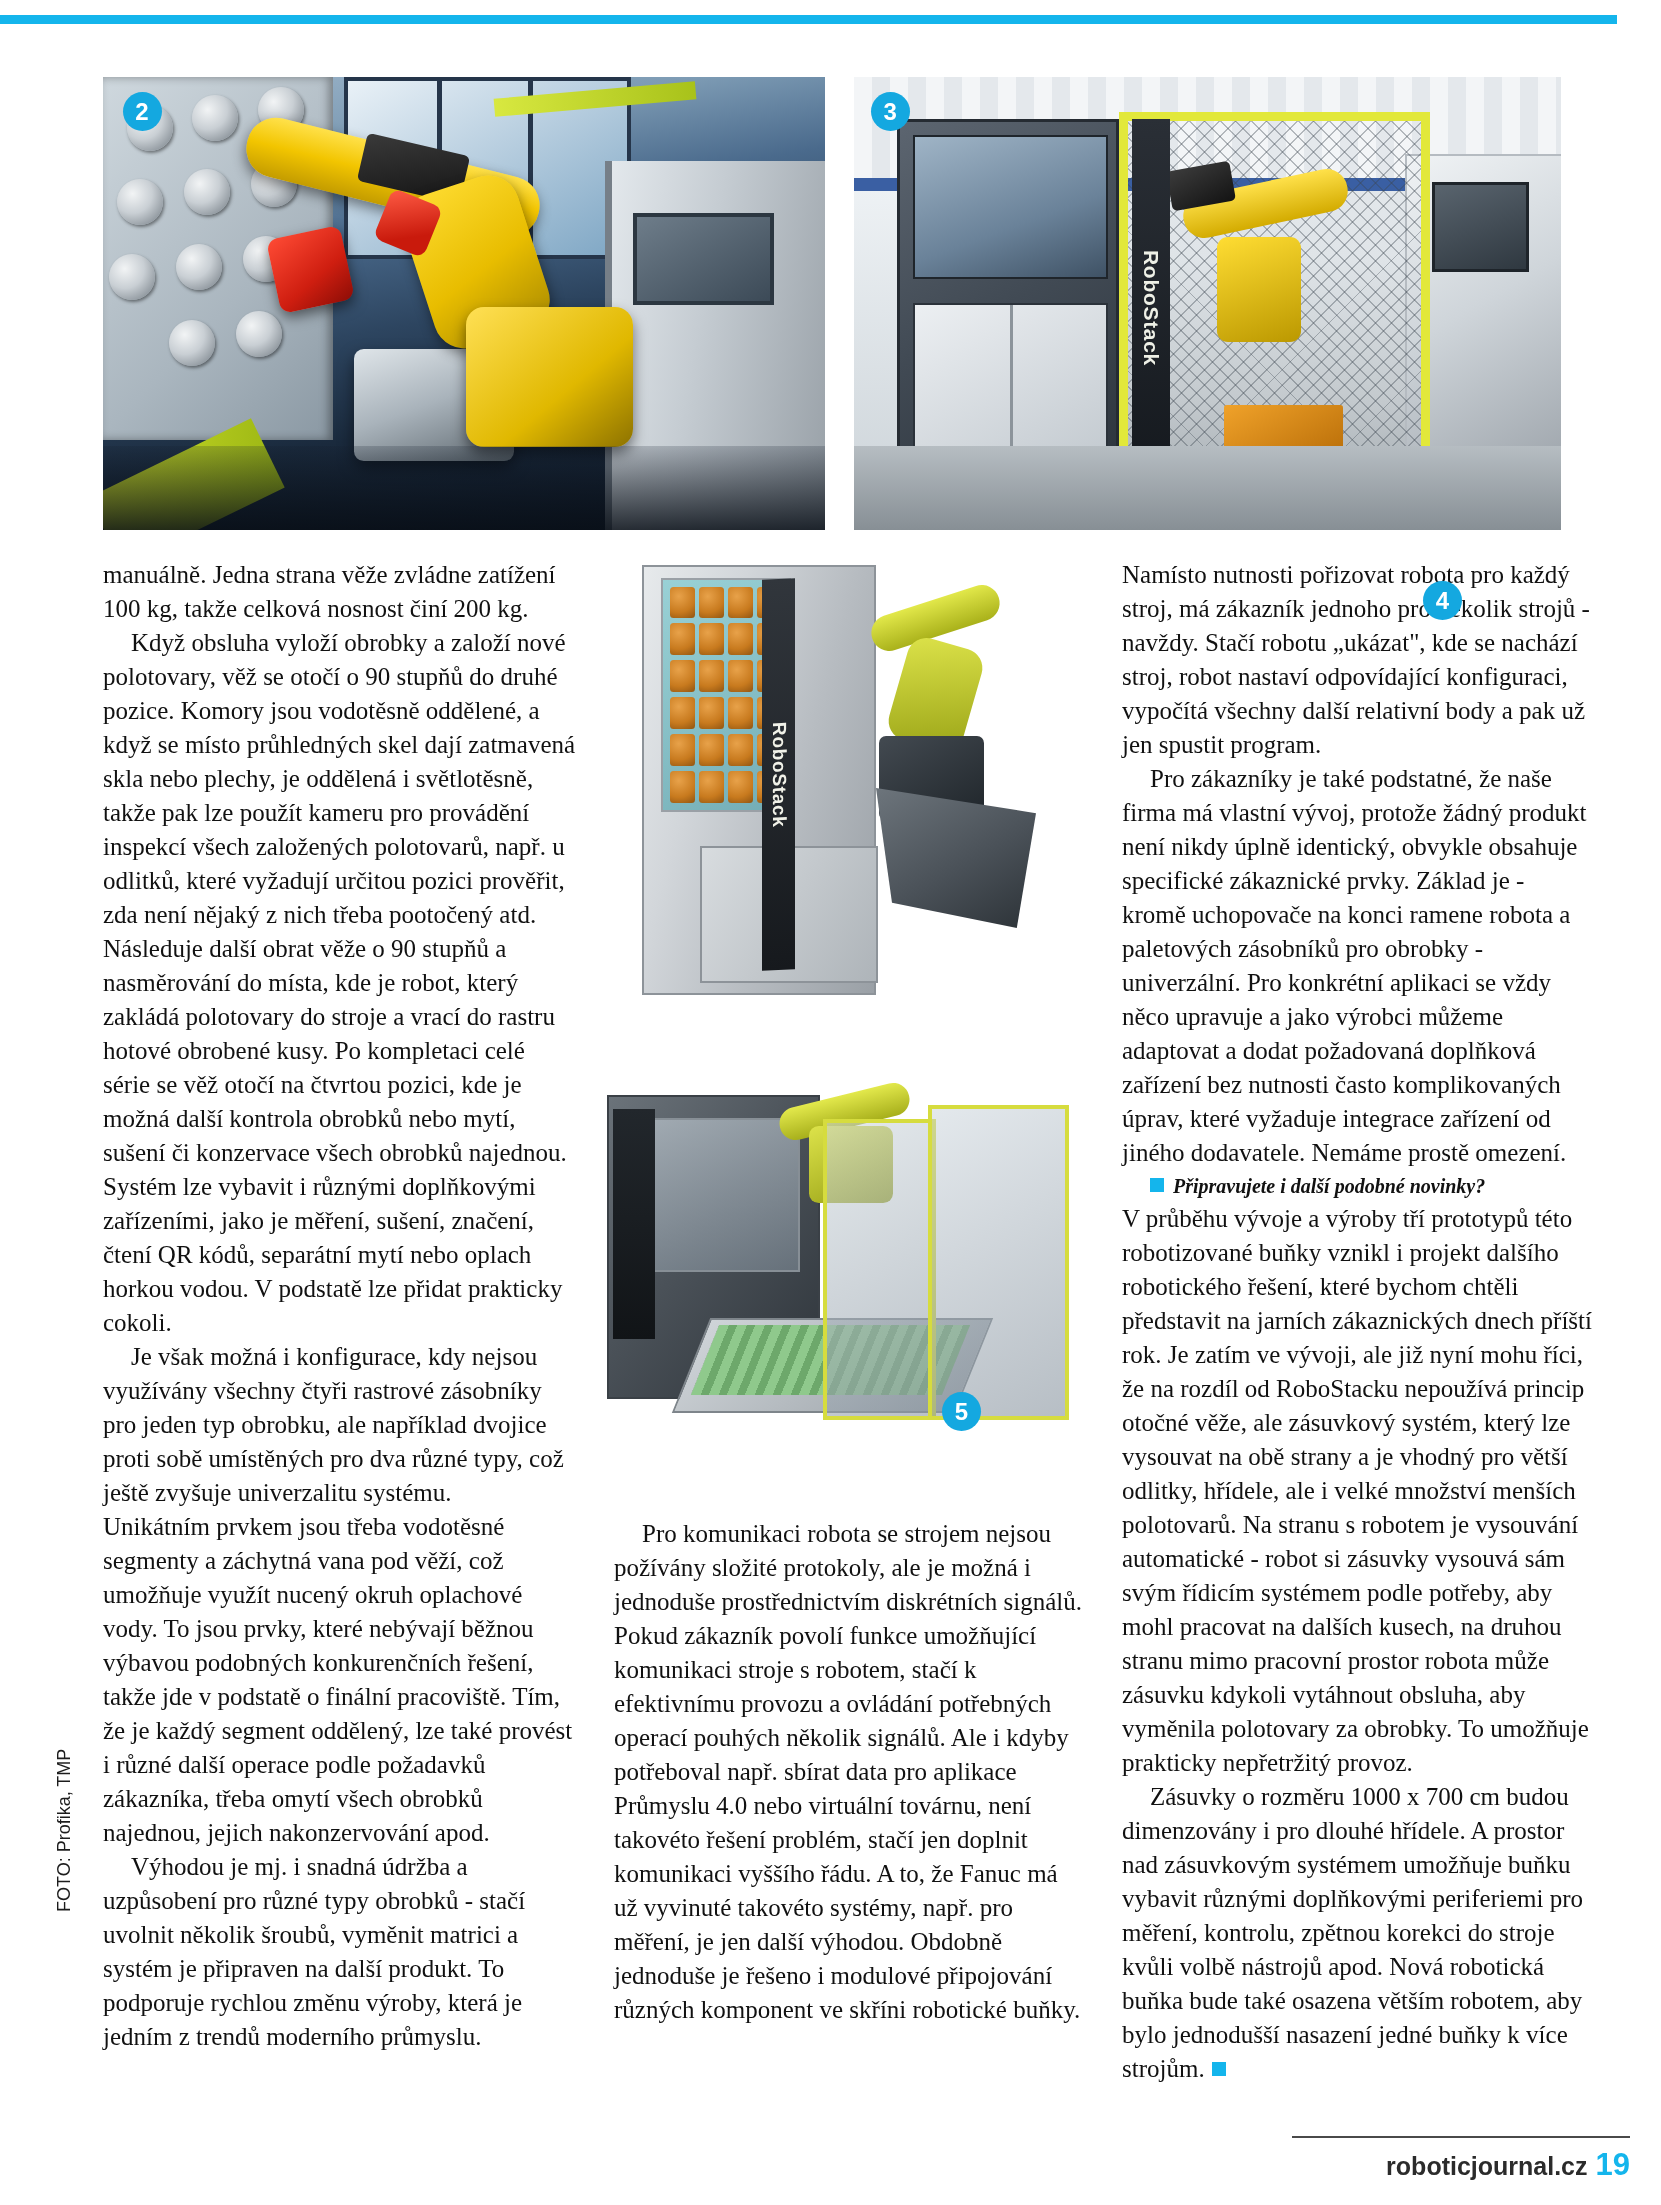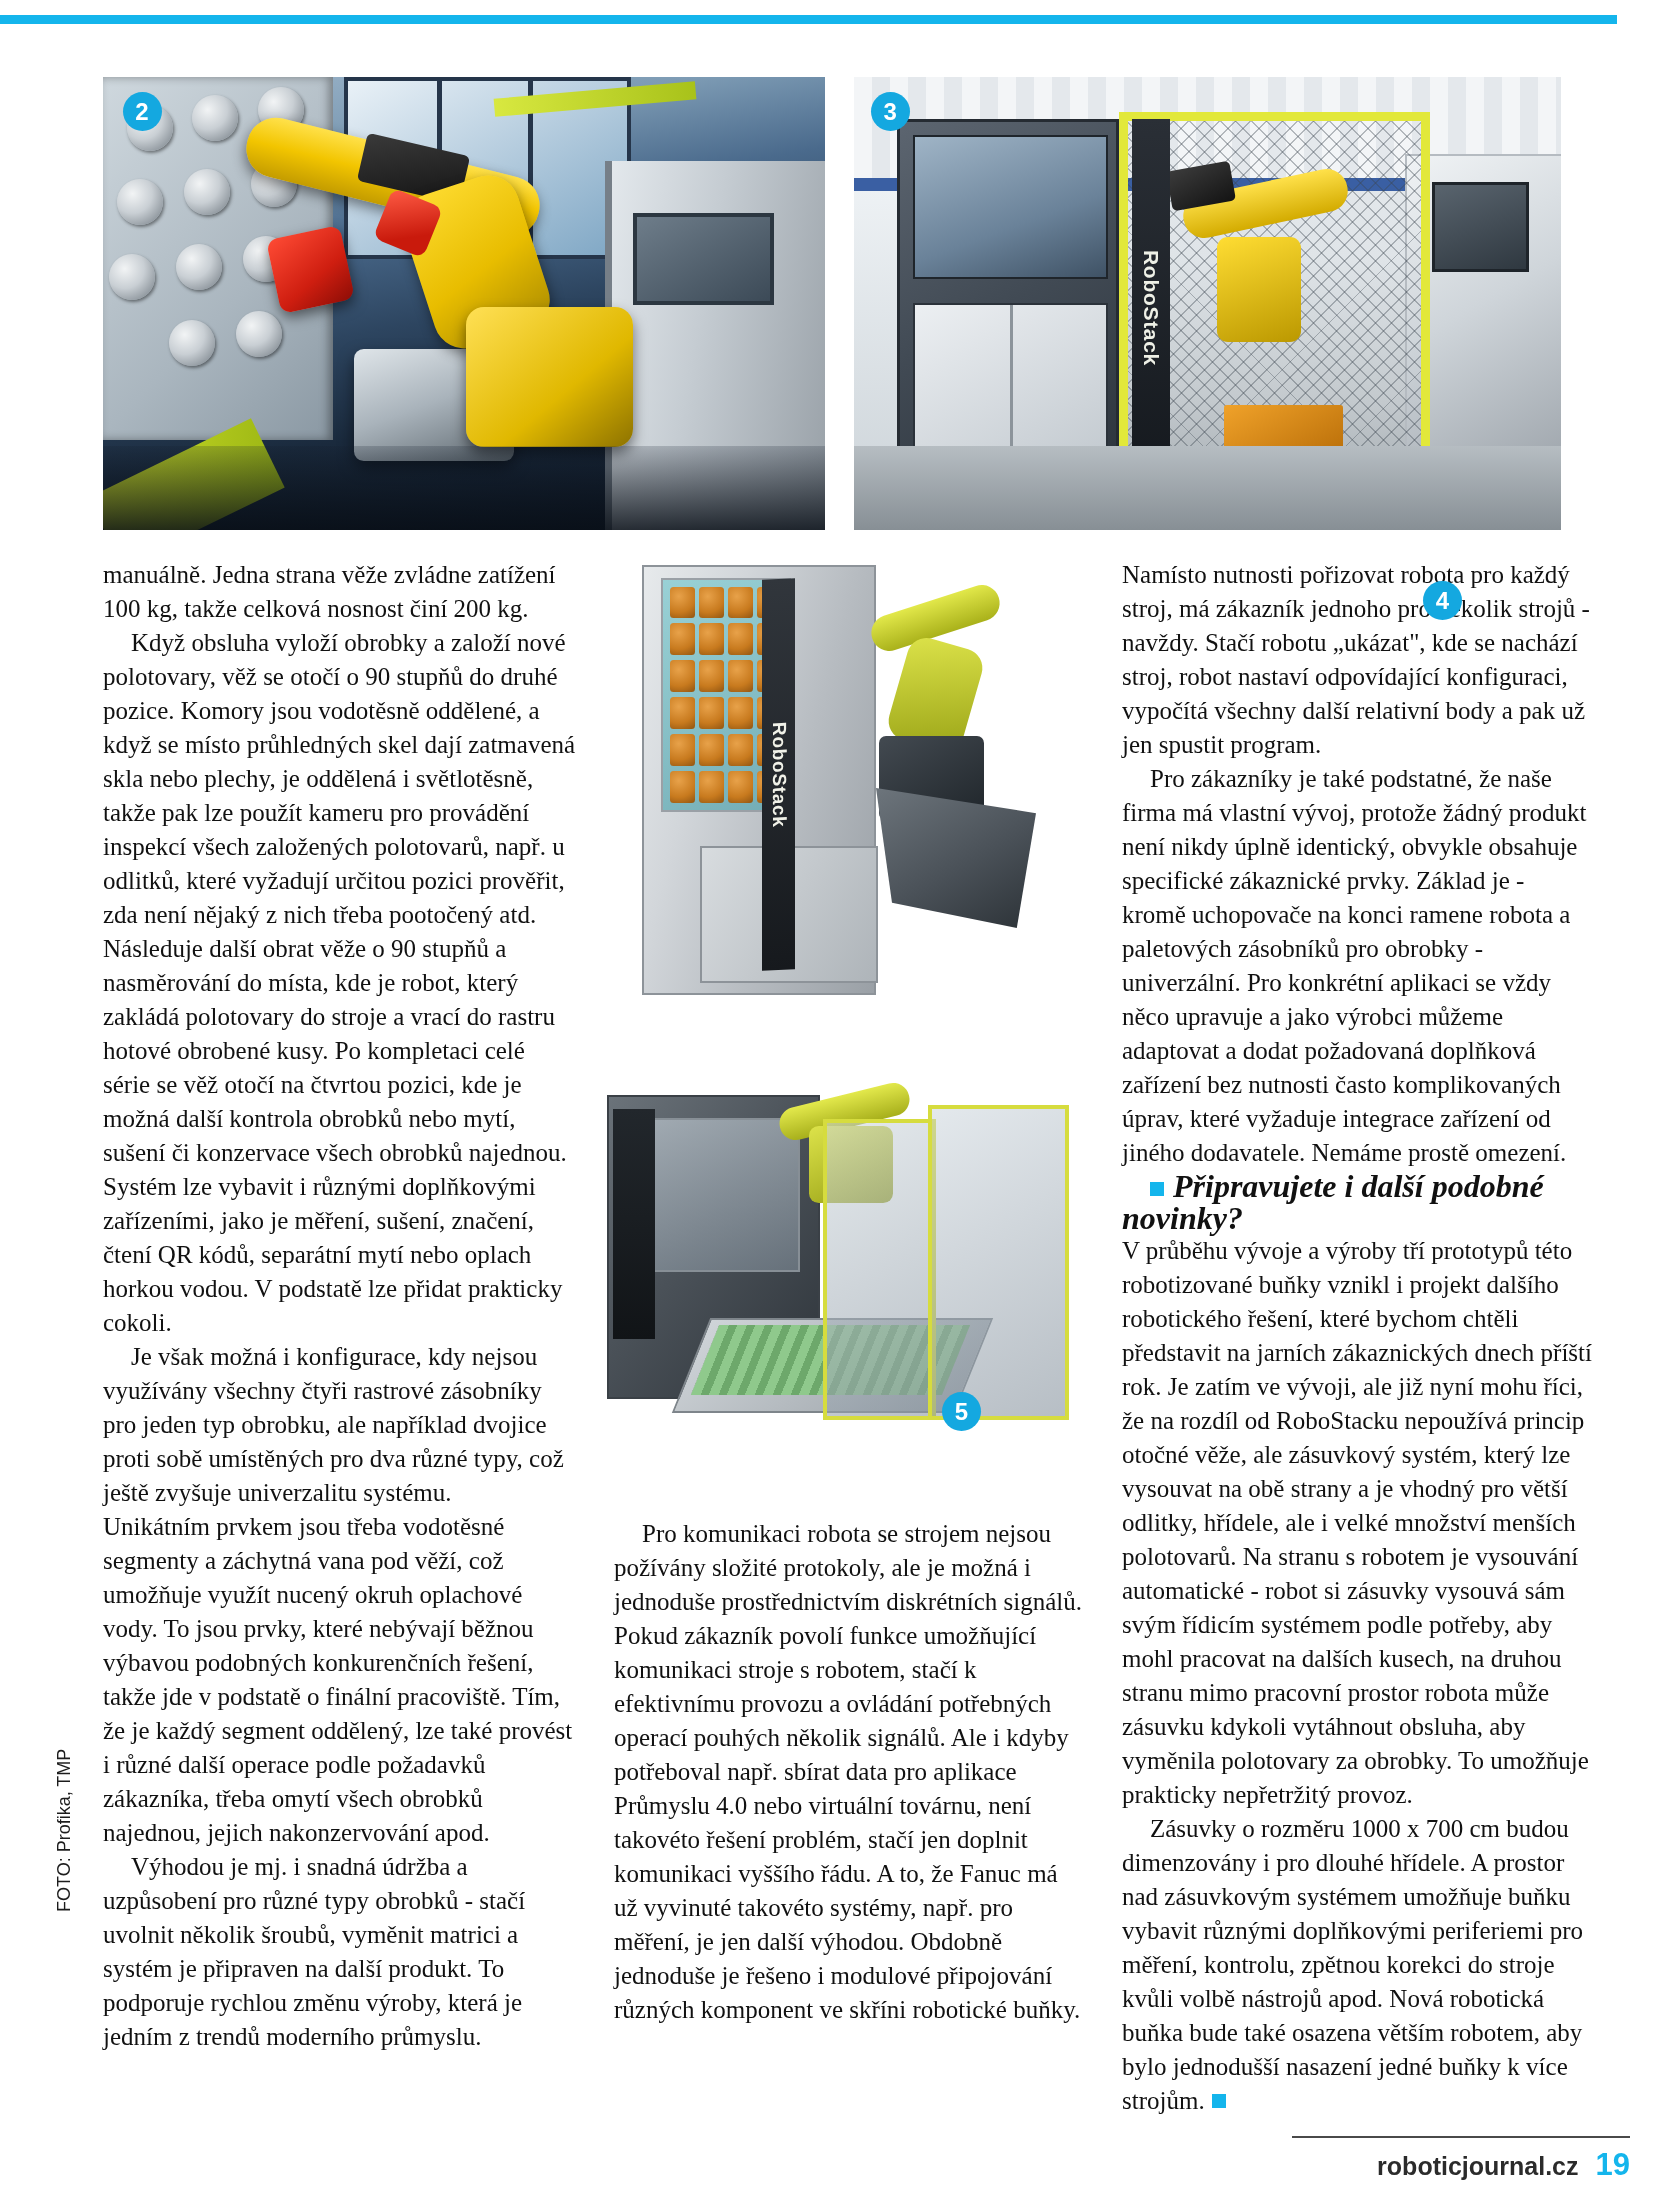--- a/index.html
+++ b/index.html
@@ -246,21 +246,21 @@
   .col p.first { text-indent: 0; }
   .col p + p { margin-top: 0; }
 
   .col-1 { left: 103px;  top: 558px;  width: 473px; }
   .col-2 { left: 614px;  top: 1517px; width: 473px; }
   .col-3 { left: 1122px; top: 558px;  width: 472px; }
 
   .qhead {
     font-weight: bold;
     font-style: italic;
-    font-size: 32px;
+    font-size: 20px;
     line-height: 32px;
     margin-top: 29px;
     margin-bottom: 2.8px;
     text-indent: 0;
   }
   .qmark {
     display: inline-block;
     width: 14px; height: 14px;
     background: #14b5ec;
     margin-right: 9px;
@@ -424,21 +424,21 @@
     text-align: right;
     font-family: "Liberation Sans", sans-serif;
     font-weight: bold;
     font-size: 25px;
     color: #2b2b2b;
     white-space: nowrap;
   }
   .footer .pageno {
     color: #14b5ec;
     font-size: 31px;
-    margin-left: 17px;
+    margin-left: 8px;
   }
 </style>
 </head>
 <body>
 
 <div class="page">
 
   <div class="top-rule"></div>
 
   <div class="photo-row">

